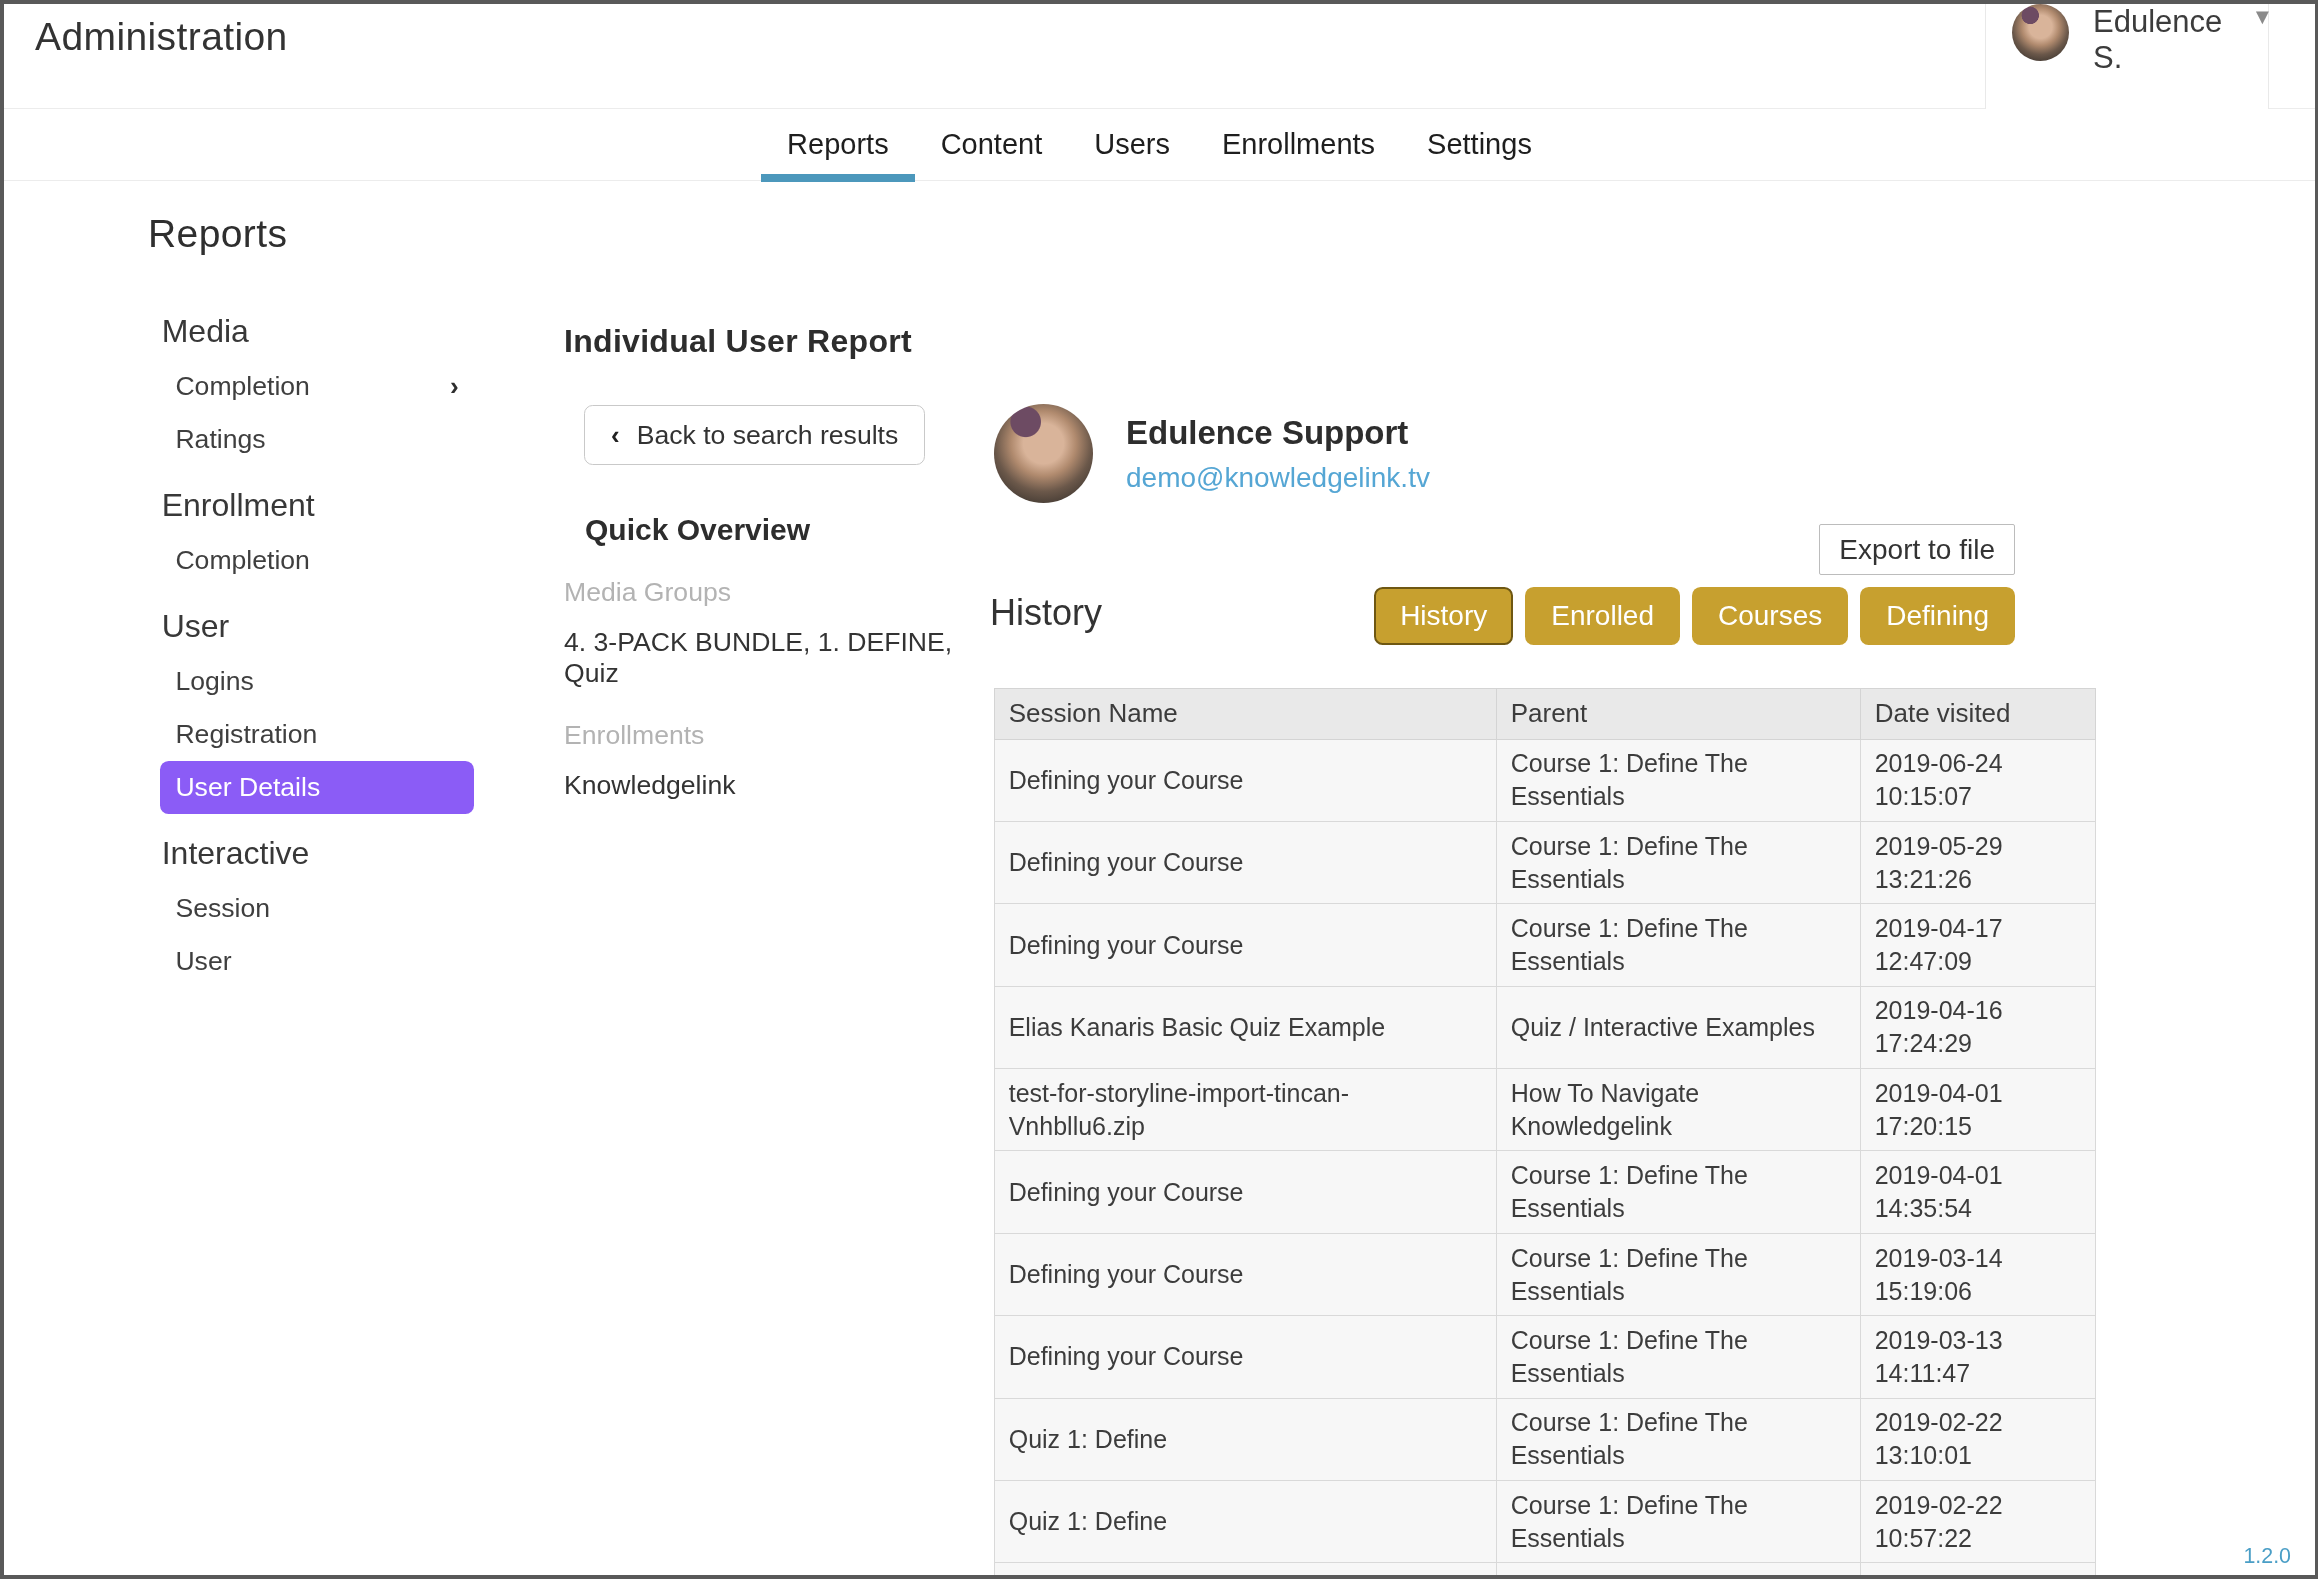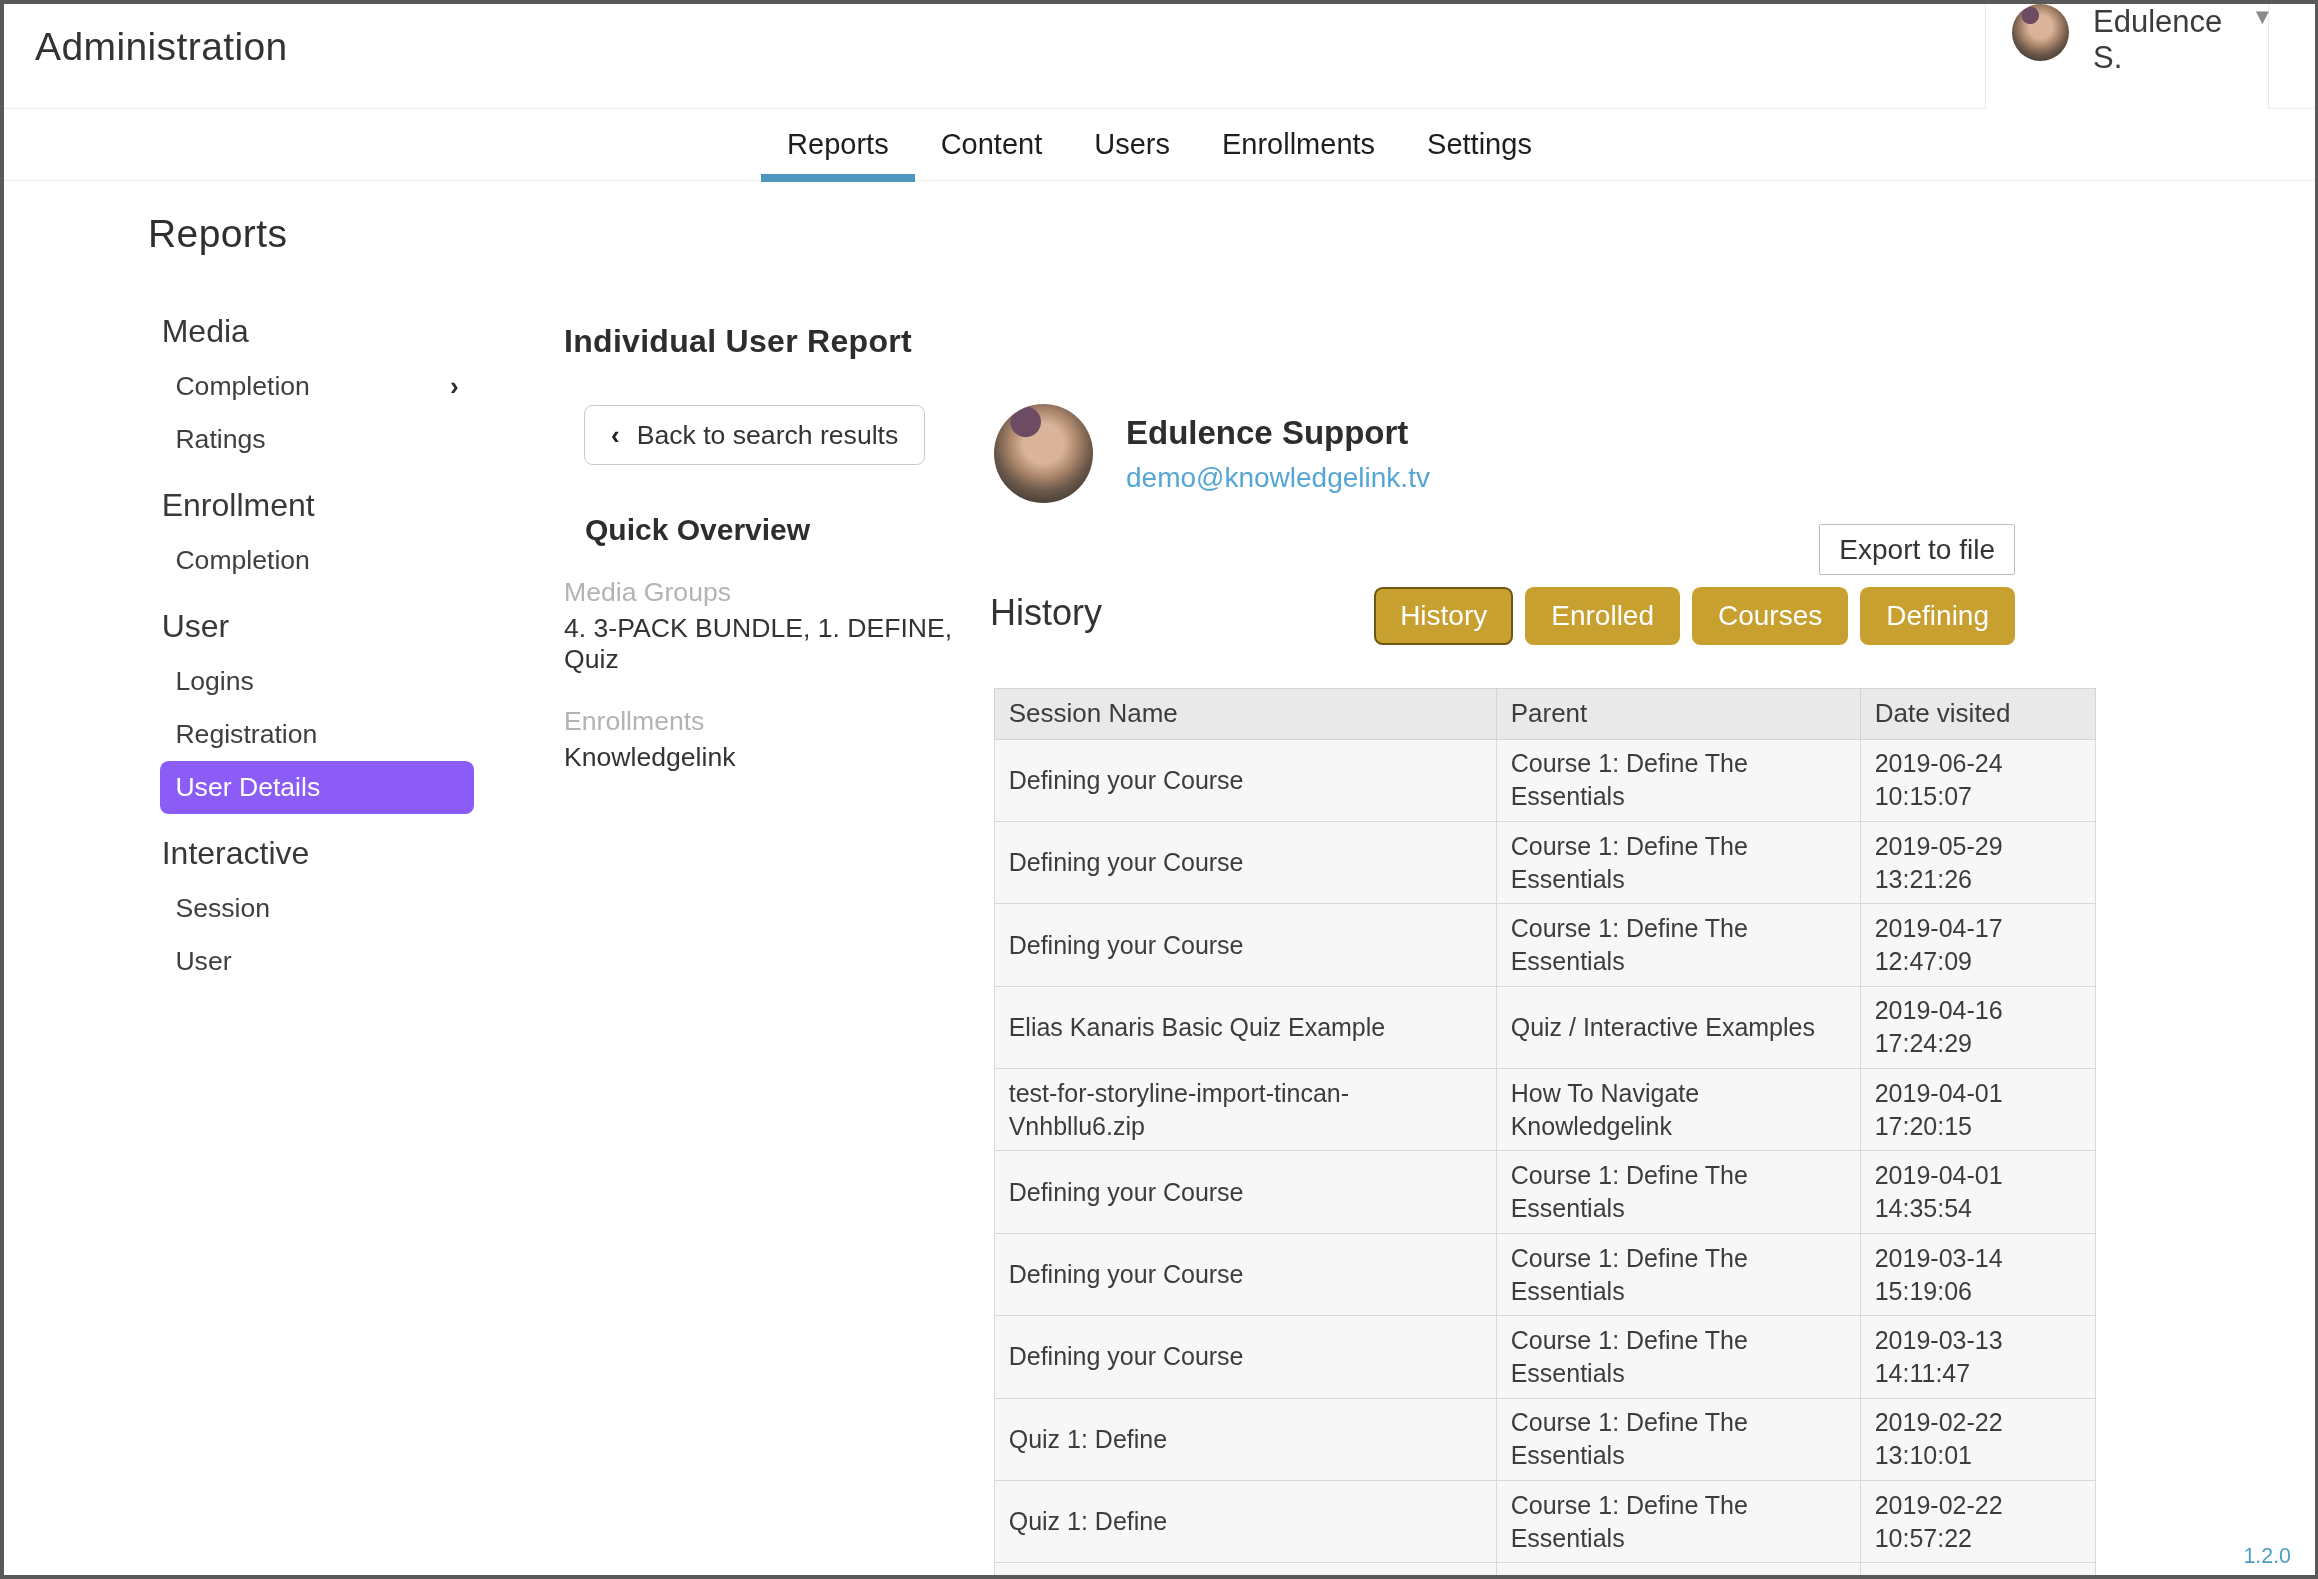--- a/index.html
+++ b/index.html
@@ -10,21 +10,21 @@
     position: relative;
     width: 2319px; height: 1579px;
     border: 4.3px solid #595959;
     background: #ffffff;
     overflow: hidden;
     color: #3a3a3a;
   }
 
   
   .header { position: relative; height: 105px; border-bottom: 1.7px solid #ececec; background:#fff; }
-  .header-title { position: absolute; left: 31px; top: 21px; font-size: 39px; color:#333; letter-spacing: 0.4px; }
+  .header-title { position: absolute; left: 31px; top: 11px; font-size: 39px; color:#333; letter-spacing: 0.4px; }
   .user-menu {
     position: absolute; top: 0; right: 46px; height: 105px; width: 284px;
     border-left: 1.7px solid #e9e9e9; border-right: 1.7px solid #e9e9e9;
     display: flex; align-items: flex-start; gap: 24px; padding-left: 26px; cursor: pointer; background:#fff;
   }
   .avatar {
     width: 57px; height: 57px; border-radius: 50%; flex: 0 0 auto;
     background:
       radial-gradient(circle at 32% 20%, #6d4b63 0 14%, rgba(0,0,0,0) 15%),
       radial-gradient(circle at 50% 40%, #d9b49a 0 26%, #b08a6e 42%, #6b584a 62%, #433a33 82%, #38322d 100%);
@@ -55,21 +55,21 @@
     position:absolute; left:580px; top:401px;
     display:inline-flex; align-items:center; gap:17px;
     background:#fff; border:1.7px solid #c9c9c9; border-radius:8.6px;
     padding:13.7px 26px; font-size:26.6px; color:#333; cursor:pointer;
   }
   .back-btn .chev-left { font-weight:bold; font-size:26px; color:#222; }
   .qo-title { position:absolute; left:581px; top:509px; font-size:30px; font-weight:bold; color:#2d2d2d; }
   .qo-fields { position:absolute; left:560px; top:573px; width:403px; }
   .qo-field { margin-bottom:31px; }
   .qo-label { font-size:26.6px; color:#b3b3b3; }
-  .qo-value { font-size:26.6px; color:#333; margin-top:5px; }
+  .qo-value { font-size:26.6px; color:#333; margin-top:19px; }
 
   
   .profile-avatar {
     position:absolute; left:990px; top:400px; width:99px; height:99px; border-radius:50%;
     background:
       radial-gradient(circle at 32% 18%, #6d4b63 0 14%, rgba(0,0,0,0) 15%),
       radial-gradient(circle at 50% 40%, #d9b49a 0 26%, #b08a6e 42%, #6b584a 62%, #433a33 82%, #38322d 100%);
   }
   .profile-name { position:absolute; left:1122px; top:410px; font-size:33px; font-weight:bold; color:#2d2d2d; }
   .profile-email { position:absolute; left:1122px; top:458px; font-size:28px; color:#55a6d4; cursor:pointer; }

